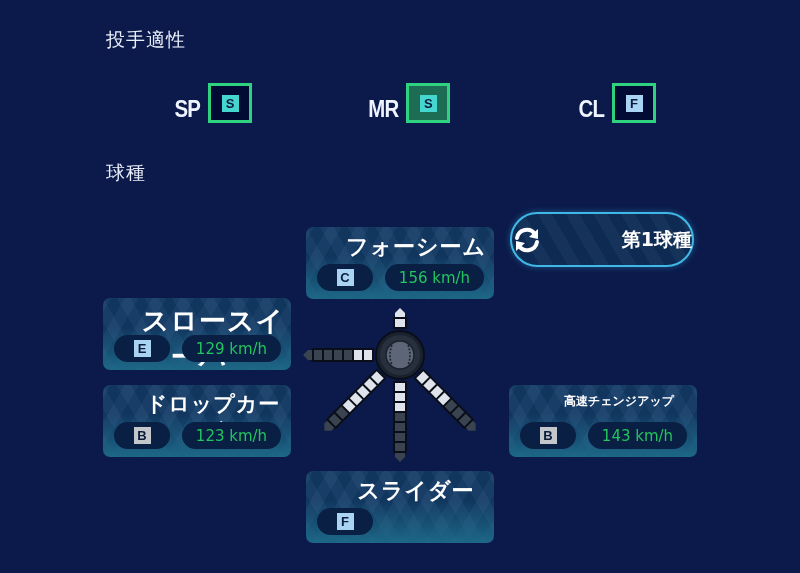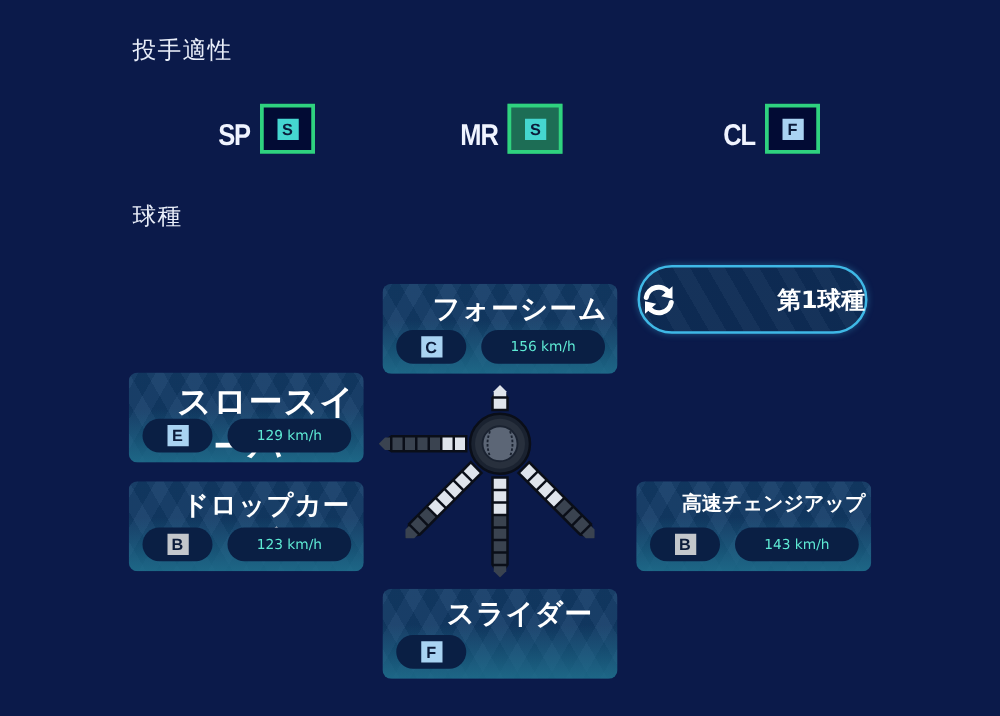--- a/index.html
+++ b/index.html
@@ -41,21 +41,21 @@
   }
   .card-name {
     position:absolute; left:0; right:0; top:5px; text-align:center;
     font-size:22px; font-weight:bold; color:#ffffff; letter-spacing:1px;padding-left:32px;
   }
   .pill {
     position:absolute; top:37px; height:27px; border-radius:14px;
     background:#0a1f44; display:flex; align-items:center; justify-content:center;
   }
   .pill.grade-pill { left:11px; width:56px; }
-  .pill.speed-pill { left:79px; width:99px; font-size:11px; color:#5eead4; }
+  .pill.speed-pill { left:79px; width:99px; font-size:15px; color:#22c55e; }
   .toggle-btn {
     position:absolute; left:510px; top:212px; width:184px; height:55px;
     border-radius:28px; border:2.5px solid #3fb8e6; box-sizing:border-box;
     background:
       repeating-linear-gradient(60deg, rgba(255,255,255,0.03) 0 12px, rgba(0,0,0,0.04) 12px 24px),
       #0e2c55;
     display:flex; align-items:center; justify-content:space-between;
     box-shadow:0 0 6px rgba(63,184,230,0.4);
   }
   .toggle-label { font-size:19px; font-weight:bold; color:#fff; margin-left:8px; }
@@ -114,21 +114,21 @@
 
 <div class="card" style="left:103px; top:385px">
   <div class="card-name" style="font-size:21px">ドロップカーブ</div>
   <div class="pill grade-pill">
     <div class="grade" style="background:#c3c7cc">B</div>
   </div>
   <div class="pill speed-pill">123 km/h</div>
 </div>
 
 <div class="card" style="left:509px; top:385px">
-  <div class="card-name" style="font-size:16px; top:8px; letter-spacing:0">高速チェンジアップ</div>
+  <div class="card-name" style="font-size:12px; top:8px; letter-spacing:0">高速チェンジアップ</div>
   <div class="pill grade-pill">
     <div class="grade" style="background:#c3c7cc">B</div>
   </div>
   <div class="pill speed-pill">143 km/h</div>
 </div>
 
 <div class="card" style="left:306px; top:471px">
   <div class="card-name">スライダー</div>
   <div class="pill grade-pill">
     <div class="grade" style="background:#a9d3f2">F</div>

